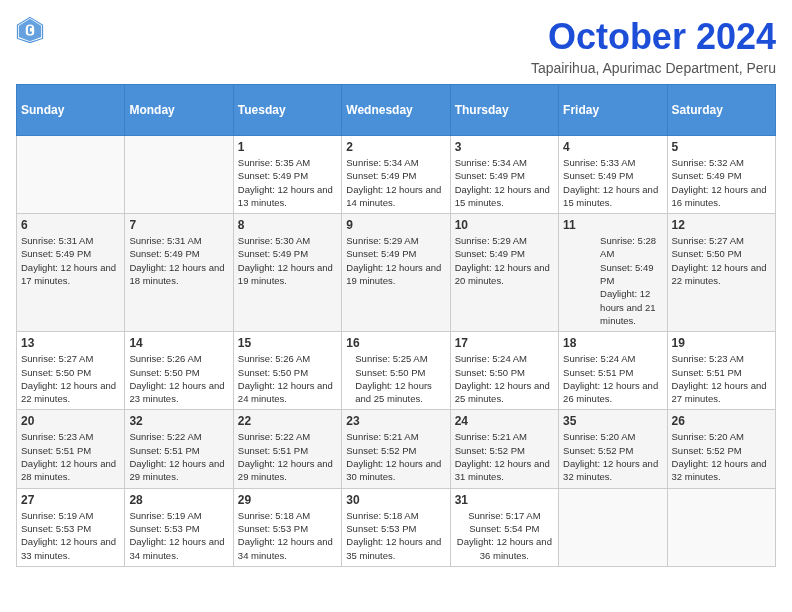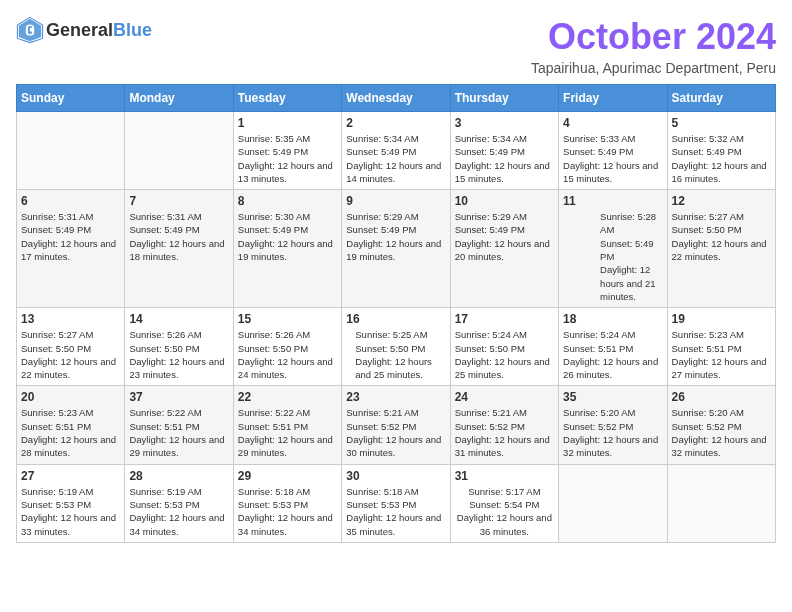--- a/index.html
+++ b/index.html
@@ -34,37 +34,37 @@
       width: 28px;
       height: 28px;
       margin-right: 2px;
     }
     .title-section {
       text-align: right;
     }
     .month-title {
       font-size: 36px;
       font-weight: bold;
-      color: #8b5cf6;
+      color: #1d4ed8;
     }
     .subtitle {
       font-size: 14px;
       color: #555;
       margin-top: 2px;
       text-align: center;
     }
     .calendar {
       width: 100%;
       border-collapse: collapse;
       font-size: 10px;
     }
     .calendar thead tr th {
       background-color: #4a90d9;
       color: #fff;
-      padding: 6px 4px;
+      padding: 18px 4px;
       text-align: left;
       font-size: 12px;
       border: 1px solid #3a80c9;
     }
     .calendar tbody tr td {
       border: 1px solid #ccc;
       vertical-align: top;
       padding: 4px;
       width: calc(100% / 7);
       min-height: 80px;
@@ -95,23 +95,20 @@
 </head>
 <body>
 
 <div class="header">
   <div class="logo">
     <svg class="logo-icon" viewBox="0 0 40 40">
       <polygon points="20,4 36,14 36,30 20,36 4,30 4,14" fill="#4a90d9" opacity="0.85"></polygon>
       <polygon points="20,2 38,13 38,32 20,38 2,32 2,13" fill="none" stroke="#4a90d9" stroke-width="1.5"></polygon>
       <path d="M14,18 Q14,12 20,12 Q26,12 26,18 L26,20 L20,20 L20,17 L23,17 Q23,14 20,14 Q17,14 17,18 L17,24 Q17,26 20,26 Q23,26 23,24 L23,22 L20,22 L20,20 L26,20 L26,24 Q26,28 20,28 Q14,28 14,24 Z" fill="#fff" stroke="none"></path>
     </svg>
-    <div>
-      <span class="logo-text-general">General</span><span class="logo-text-blue">Blue</span>
-    </div>
   </div>
   <div class="title-section">
     <div class="month-title">October 2024</div>
     <div class="subtitle">Tapairihua, Apurimac Department, Peru</div>
   </div>
 </div>
 
 <table class="calendar">
   <thead>
     <tr>
@@ -248,21 +245,21 @@
         </td>
       </tr>
       <tr>
         <td>
           <span class="day-number">20</span>
           <div class="day-info" style="white-space: pre-line;">Sunrise: 5:23 AM
 Sunset: 5:51 PM
 Daylight: 12 hours and 28 minutes.</div>
         </td>
         <td>
-          <span class="day-number">37</span>
+          <span class="day-number">32</span>
           <div class="day-info" style="white-space: pre-line;">Sunrise: 5:22 AM
 Sunset: 5:51 PM
 Daylight: 12 hours and 29 minutes.</div>
         </td>
         <td>
           <span class="day-number">22</span>
           <div class="day-info" style="white-space: pre-line;">Sunrise: 5:22 AM
 Sunset: 5:51 PM
 Daylight: 12 hours and 29 minutes.</div>
         </td>

